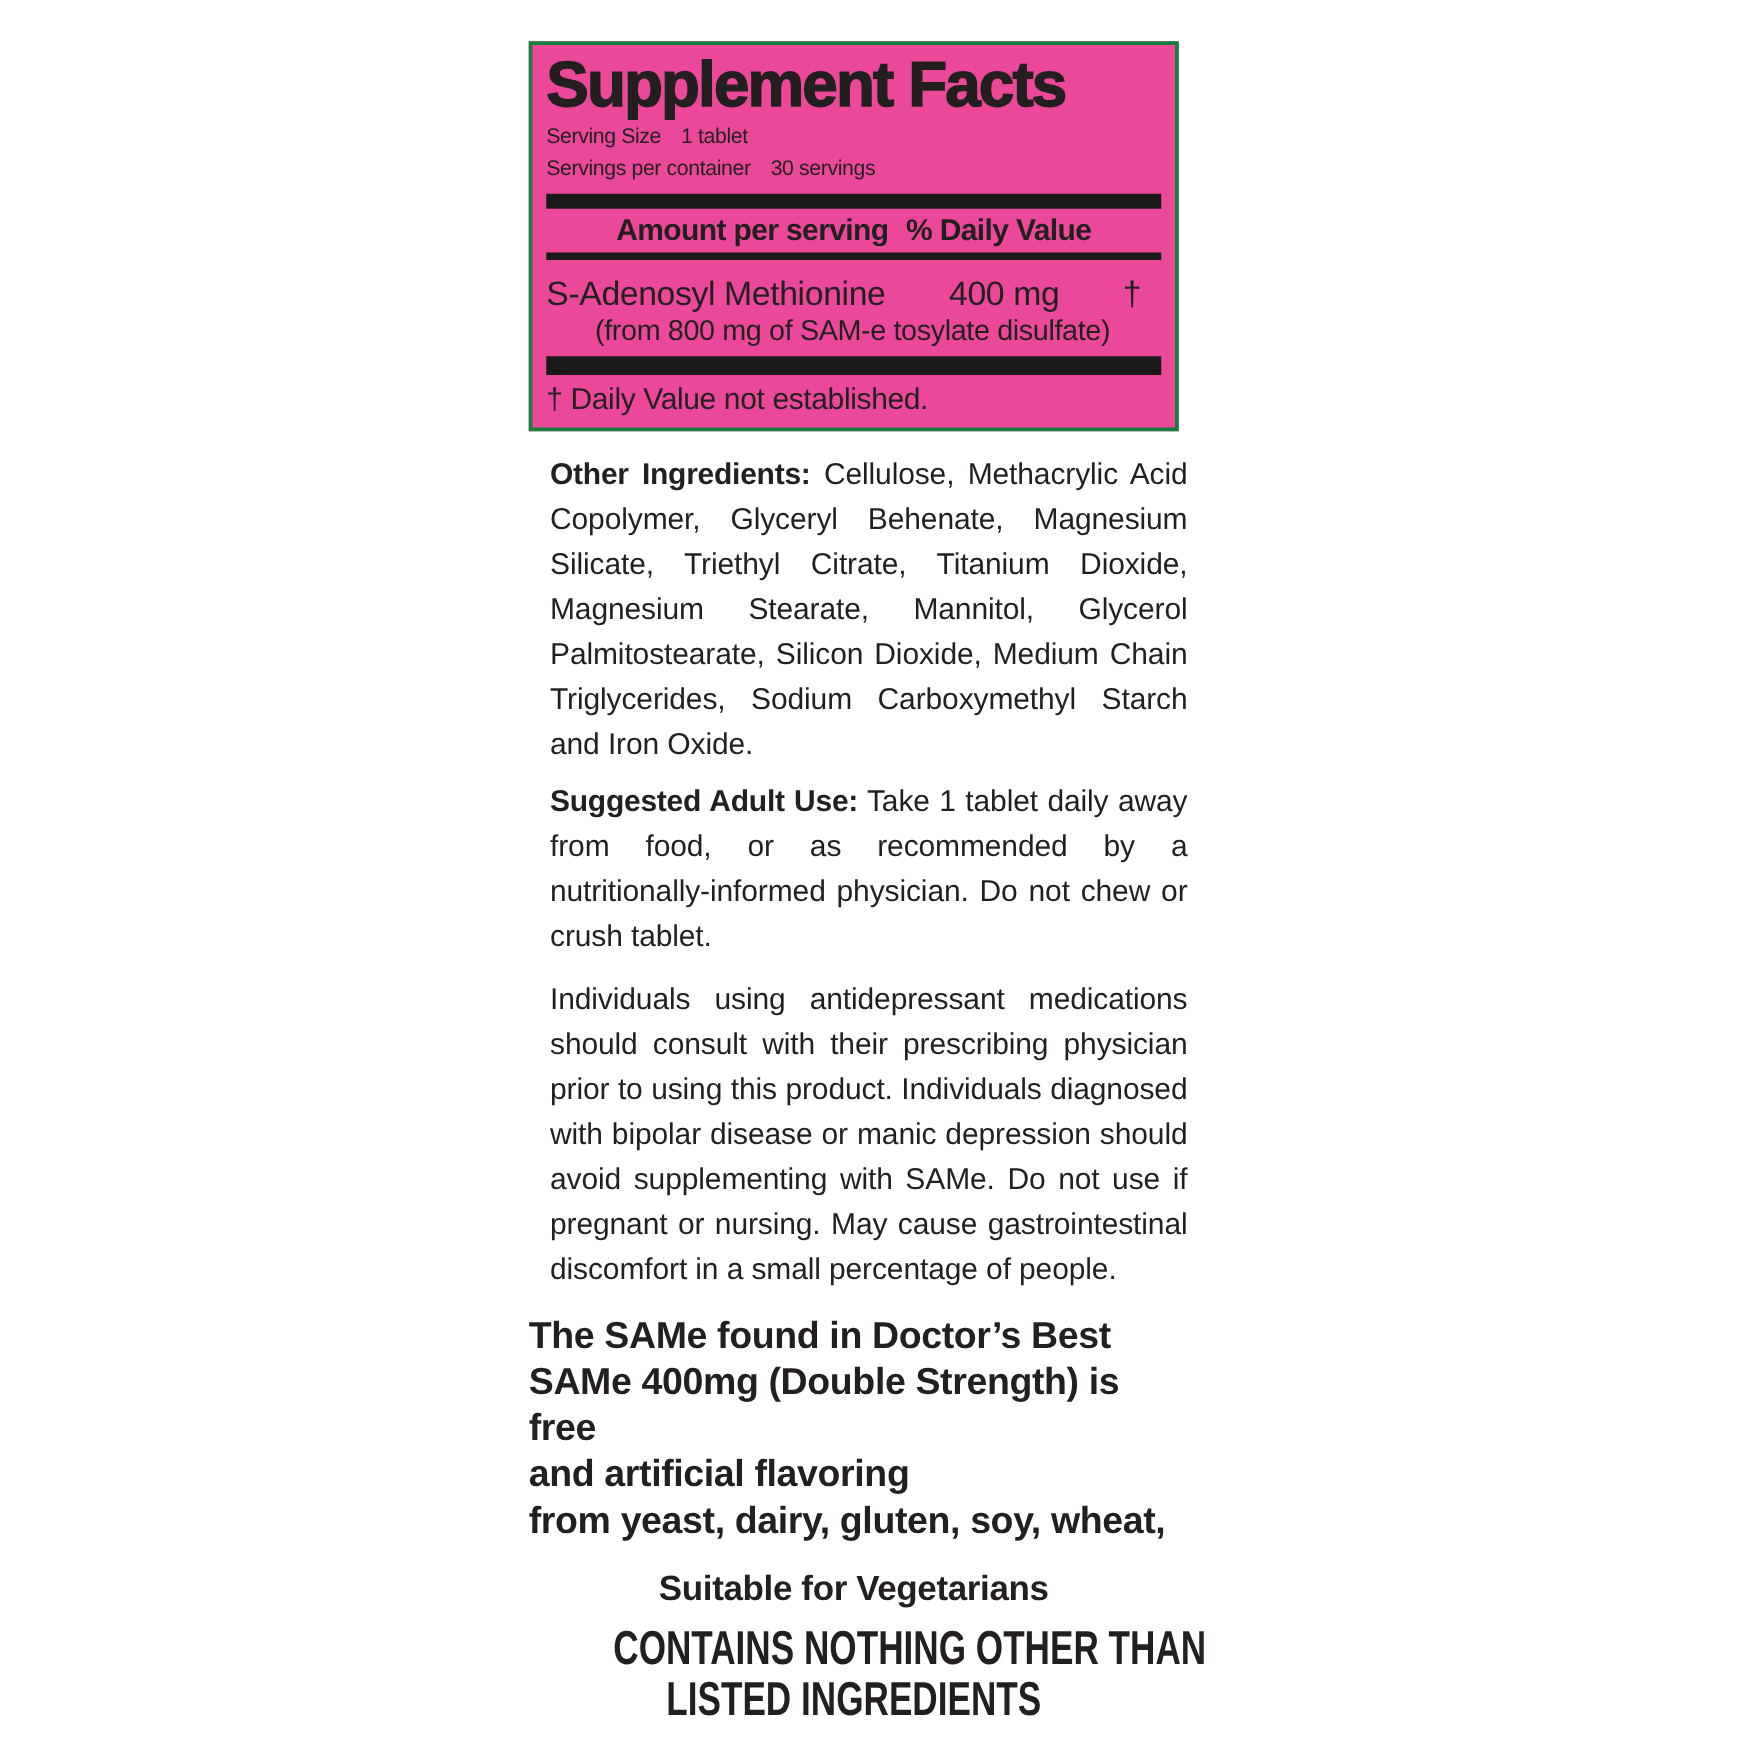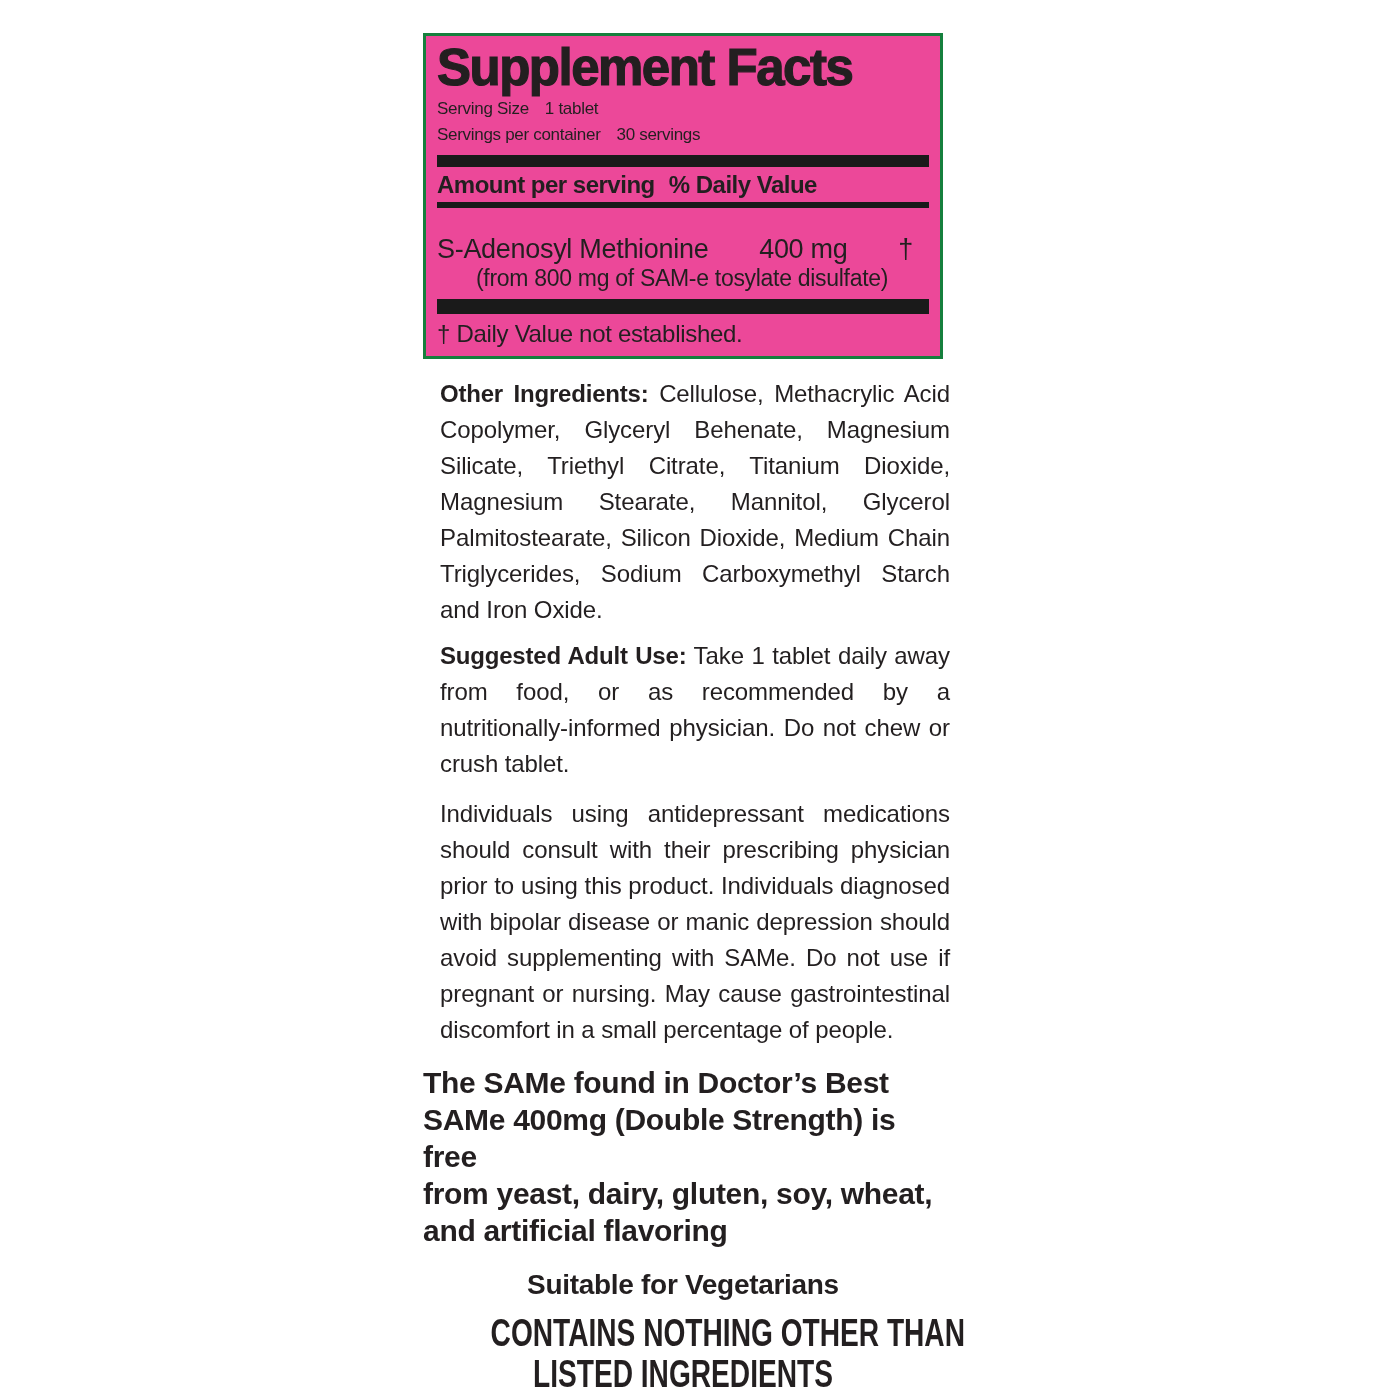--- a/index.html
+++ b/index.html
@@ -34,41 +34,40 @@
     line-height: 26px;
     letter-spacing: -0.3px;
   }
   .sf-serving-line .value { margin-left: 16px; }
   .bar-thick {
     height: 12px;
     background: #1a1a1a;
     margin-top: 7px;
   }
   .sf-col-header {
-    text-align: left;
+    text-align: center;
     font-weight: bold;
     font-size: 24px;
     line-height: 30px;
     padding: 3px 0 2px 0;
     letter-spacing: -0.5px;
   }
   .sf-col-header .dv { margin-left: 14px; }
   .bar-medium {
     height: 6px;
     background: #1a1a1a;
   }
   .sf-row {
     display: flex;
     justify-content: space-between;
     align-items: flex-end;
     font-size: 27px;
     line-height: 32px;
     padding-top: 11px;
     letter-spacing: -0.3px;
-    margin-top: 14px;
   }
   .sf-row .dagger { margin-right: 16px; }
   .sf-row-note {
     font-size: 23px;
     line-height: 26px;
     padding-left: 39px;
     letter-spacing: -0.3px;
   }
   .bar-thick2 {
     height: 15px;
@@ -161,22 +160,22 @@
 
   <p class="para para-other"><b>Other Ingredients:</b> <span>Cellulose, Methacrylic Acid Copolymer, Glyceryl Behenate, Magnesium Silicate, Triethyl Citrate, Titanium Dioxide, Magnesium Stearate, Mannitol, Glycerol Palmitostearate, Silicon Dioxide, Medium Chain Triglycerides, Sodium Carboxymethyl Starch and Iron Oxide.</span></p>
 
   <p class="para para-use"><b>Suggested Adult Use:</b> <span>Take 1 tablet daily away from food, or as recommended by a nutritionally-informed physician. Do not chew or crush tablet.</span></p>
 
   <p class="para para-warning">Individuals using antidepressant medications should consult with their prescribing physician prior to using this product. Individuals diagnosed with bipolar disease or manic depression should avoid supplementing with SAMe. Do not use if pregnant or nursing. May cause gastrointestinal discomfort in a small percentage of people.</p>
 
   <div class="claim-block">
     <div>The SAMe found in Doctor’s Best</div>
     <div>SAMe 400mg (Double Strength) is free</div>
+    <div>and artificial flavoring</div>
     <div>from yeast, dairy, gluten, soy, wheat,</div>
-    <div>and artificial flavoring</div>
   </div>
 
   <div class="veg-note">Suitable for Vegetarians</div>
 
   <div class="contains-block">
     <div>CONTAINS NOTHING OTHER THAN</div>
     <div>LISTED INGREDIENTS</div>
   </div>
 
 </div>

